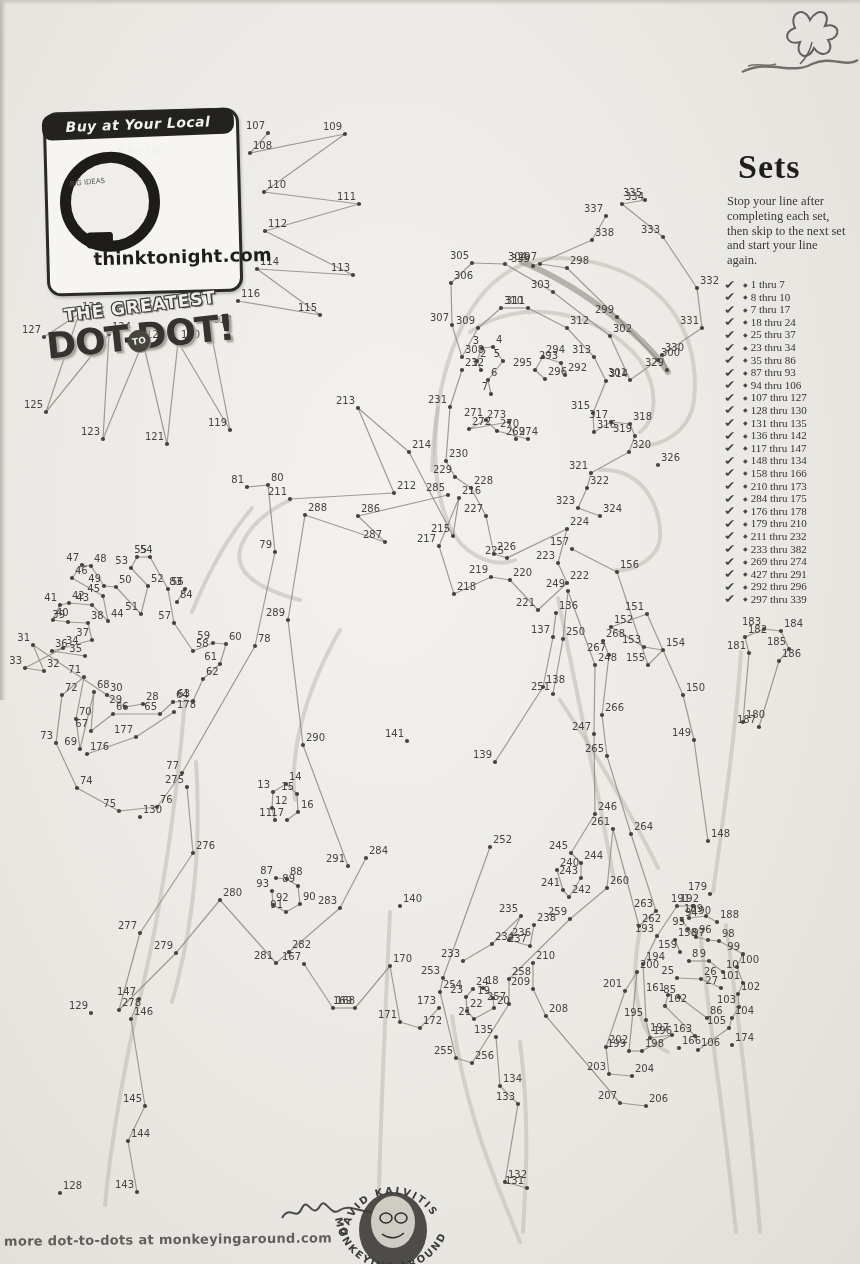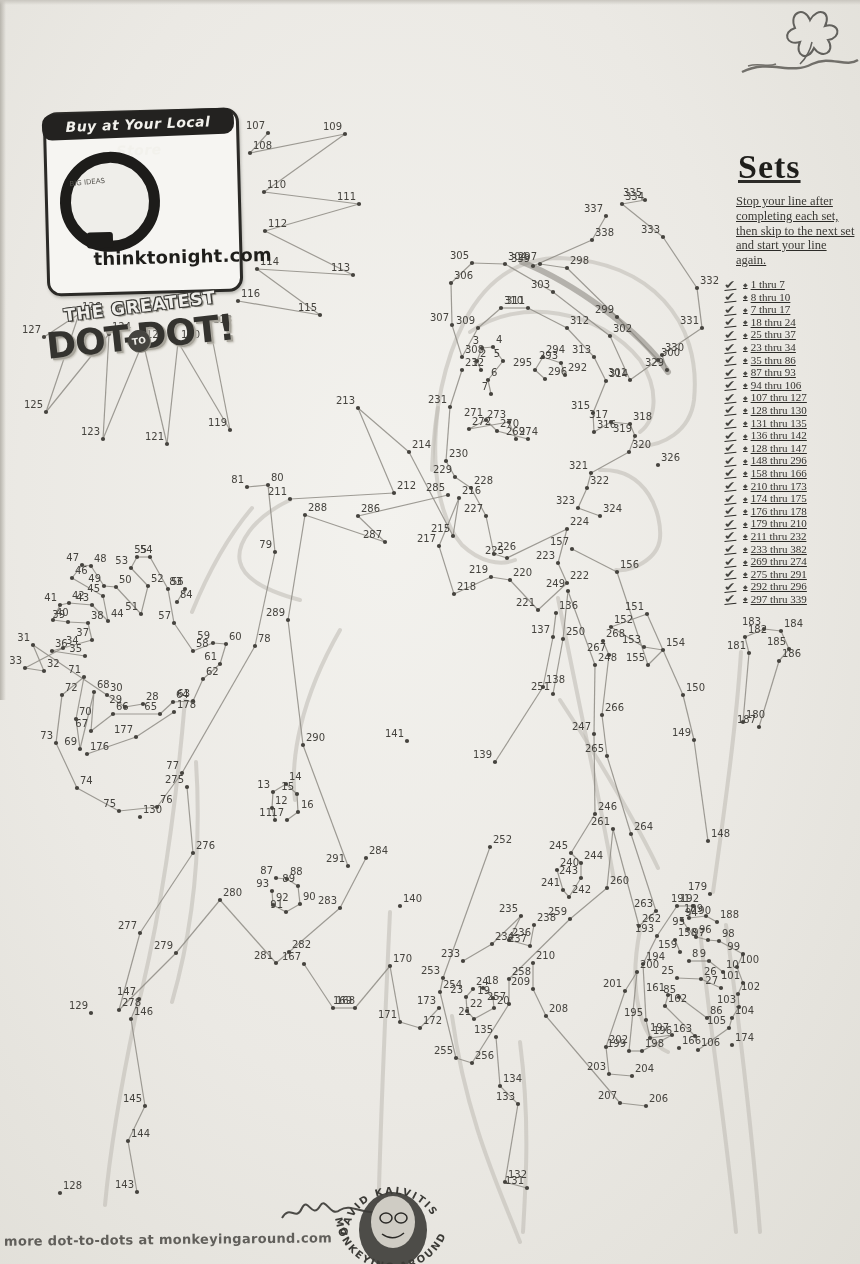--- a/index.html
+++ b/index.html
@@ -28,25 +28,25 @@
   #logo-greatest{position:absolute;left:55px;top:296px;width:170px;text-align:center;
     transform:rotate(-7deg);font-weight:900;font-size:17px;letter-spacing:1px;
     color:#efeeea;text-shadow:-1px -1px 0 #3a3935,1px -1px 0 #3a3935,-1px 1px 0 #3a3935,1px 1px 0 #3a3935,2px 2px 1px #8a887f;}
   #logo-dotodot{position:absolute;left:40px;top:316px;width:200px;text-align:center;
     transform:rotate(-6deg);font-weight:900;font-size:36px;letter-spacing:-1px;
     color:#34332f;text-shadow:2px 2px 0 #a7a49b, 3px 3px 2px #c4c1b8;}
   #logo-to-badge{position:absolute;left:128px;top:330px;width:22px;height:22px;border-radius:50%;
     background:#45443f;color:#f0efe9;font-size:9px;font-weight:bold;text-align:center;
     line-height:22px;transform:rotate(-8deg);box-shadow:1px 1px 0 #8a887f;}
   
-  #sets-panel{position:absolute;left:724px;top:148px;width:134px;color:#2c2b28;text-decoration:underline;}
+  #sets-panel{position:absolute;left:724px;top:148px;width:134px;color:#2c2b28;}
   #sets-title{font-family:"Liberation Serif",serif;font-size:34px;font-weight:bold;
     letter-spacing:1px;color:#1f1e1b;margin:0 0 8px 14px;}
   #sets-instructions{font-family:"Liberation Serif",serif;font-size:12.5px;line-height:1.18;
-    color:#3a3935;width:122px;margin-left:12px;}
+    color:#3a3935;width:122px;margin-left:3px;}
   #sets-list{margin-top:10px;margin-left:2px;}
   .set-row{display:flex;align-items:center;height:12.6px;font-family:"Liberation Serif",serif;
     font-size:11px;color:#33322e;white-space:nowrap;}
   .set-check{display:inline-block;font-size:11px;color:#454440;transform:rotate(-6deg) scaleX(1.3);
     margin-right:3px;width:14px;}
   .set-bullet{display:inline-block;font-size:6px;color:#4a4945;margin-right:3px;}
   
   #footer-note{position:absolute;left:4px;top:1232px;font-size:13px;color:#4a4844;
     font-weight:bold;transform:rotate(-.6deg);letter-spacing:.3px;opacity:.85;}
   
@@ -1779,41 +1779,41 @@
           <span>131 thru 135</span>
         </div>
         <div class="set-row">
           <span class="set-check">✔</span>
           <span class="set-bullet">◆</span>
           <span>136 thru 142</span>
         </div>
         <div class="set-row">
           <span class="set-check">✔</span>
           <span class="set-bullet">◆</span>
-          <span>128 thru 147</span>
-        </div>
-        <div class="set-row">
-          <span class="set-check">✔</span>
-          <span class="set-bullet">◆</span>
-          <span>148 thru 296</span>
+          <span>117 thru 147</span>
+        </div>
+        <div class="set-row">
+          <span class="set-check">✔</span>
+          <span class="set-bullet">◆</span>
+          <span>148 thru 134</span>
         </div>
         <div class="set-row">
           <span class="set-check">✔</span>
           <span class="set-bullet">◆</span>
           <span>158 thru 166</span>
         </div>
         <div class="set-row">
           <span class="set-check">✔</span>
           <span class="set-bullet">◆</span>
           <span>210 thru 173</span>
         </div>
         <div class="set-row">
           <span class="set-check">✔</span>
           <span class="set-bullet">◆</span>
-          <span>174 thru 175</span>
+          <span>284 thru 175</span>
         </div>
         <div class="set-row">
           <span class="set-check">✔</span>
           <span class="set-bullet">◆</span>
           <span>176 thru 178</span>
         </div>
         <div class="set-row">
           <span class="set-check">✔</span>
           <span class="set-bullet">◆</span>
           <span>179 thru 210</span>
@@ -1829,21 +1829,21 @@
           <span>233 thru 382</span>
         </div>
         <div class="set-row">
           <span class="set-check">✔</span>
           <span class="set-bullet">◆</span>
           <span>269 thru 274</span>
         </div>
         <div class="set-row">
           <span class="set-check">✔</span>
           <span class="set-bullet">◆</span>
-          <span>275 thru 291</span>
+          <span>427 thru 291</span>
         </div>
         <div class="set-row">
           <span class="set-check">✔</span>
           <span class="set-bullet">◆</span>
           <span>292 thru 296</span>
         </div>
         <div class="set-row">
           <span class="set-check">✔</span>
           <span class="set-bullet">◆</span>
           <span>297 thru 339</span>

